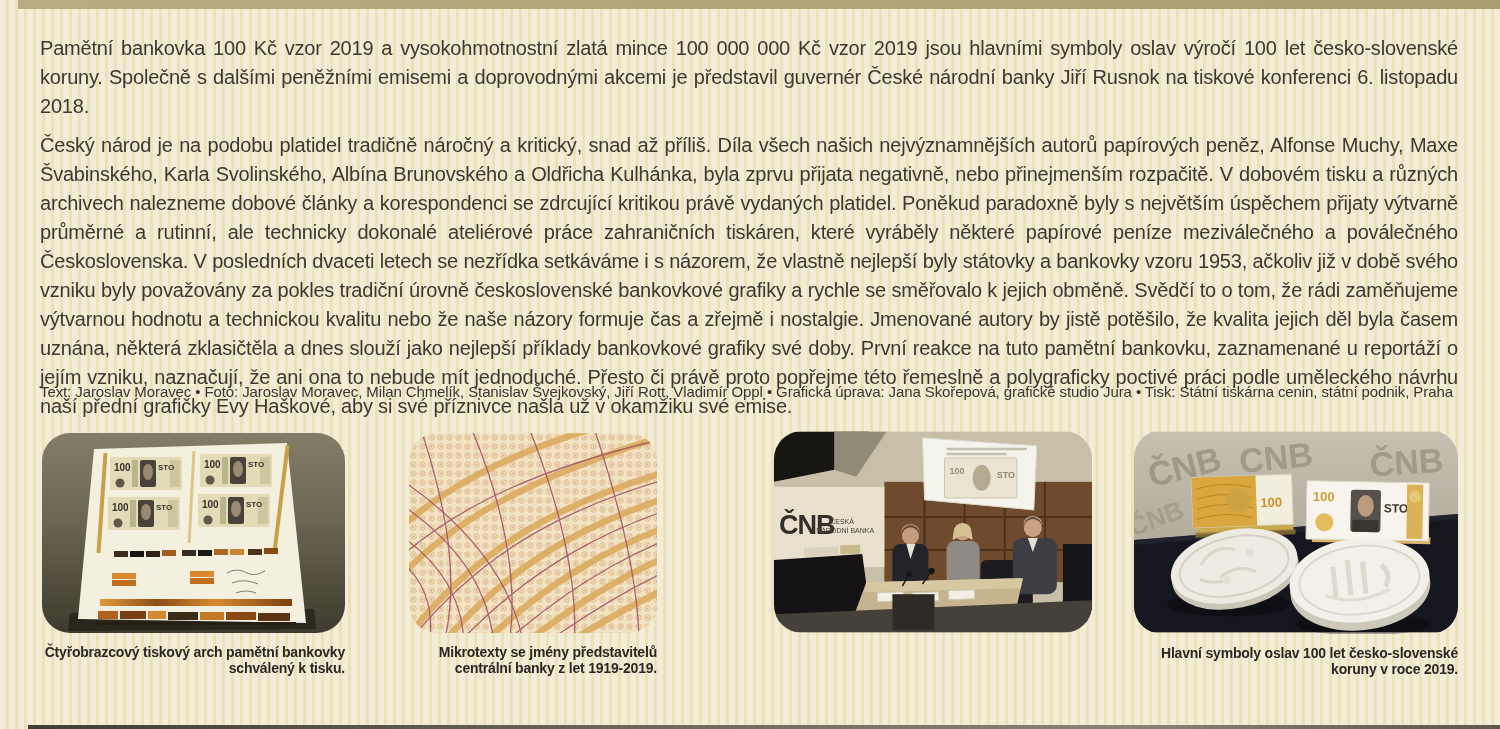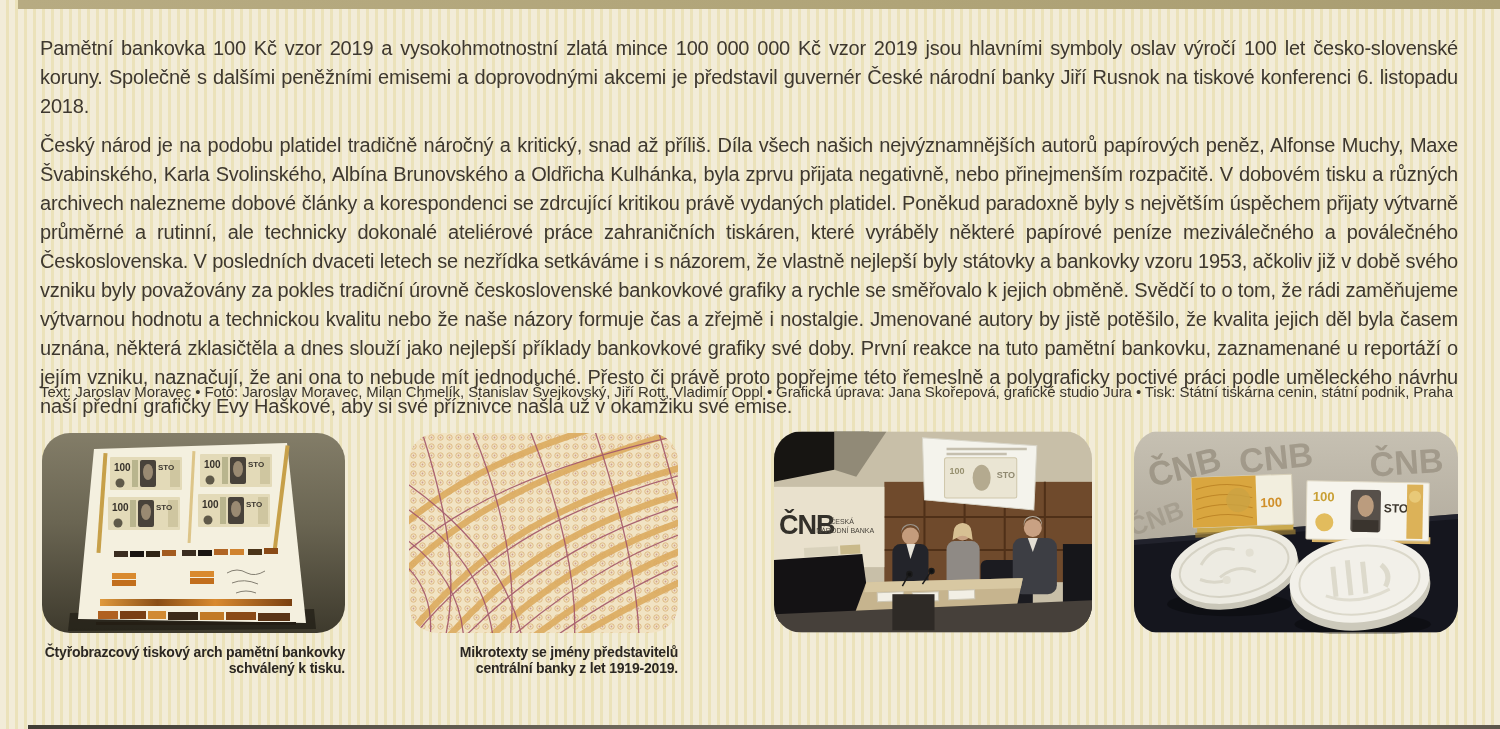--- a/index.html
+++ b/index.html
@@ -133,21 +133,21 @@
           <rect x="158" y="179" width="24" height="8" fill="#c27a26"></rect>
             <rect x="184" y="179" width="30" height="8" fill="#8a4a16"></rect>
           <rect x="216" y="180" width="32" height="8" fill="#5a3415"></rect>
           <rect x="54" y="189" width="200" height="3" fill="#241e14"></rect>
         </g>
       </svg>
     </div>
     <figcaption>Čtyřobrazcový tiskový arch pamětní bankovky schválený k tisku.</figcaption>
   </figure>
 
-  <figure class="fig" style="left:409px;top:433px;width:269px;">
+  <figure class="fig" style="left:409px;top:433px;width:248px;">
     <div class="photo" style="height:200px;">
       <svg width="304" height="200" viewBox="0 0 304 200">
         <defs>
           <pattern id="mt" width="9" height="9" patternUnits="userSpaceOnUse">
             <circle cx="4.5" cy="4.5" r="2.7" fill="none" stroke="#cf9a55" stroke-width="1"></circle>
             <circle cx="4.5" cy="4.5" r="0.9" fill="#b5706e"></circle>
           </pattern>
         </defs>
         <rect x="0" y="0" width="304" height="200" fill="#f1e3c3"></rect>
         <rect x="0" y="0" width="304" height="200" fill="url(#mt)" opacity="0.6"></rect>
@@ -315,16 +315,17 @@
           <g stroke="#dcd9cb" stroke-width="5" fill="none" opacity="0.95">
             <path d="M200,132 v30"></path>
               <path d="M215,127 v35"></path>
               <path d="M230,130 v32"></path>
               <path d="M248,135 q10,10 2,22"></path>
           </g>
           <path d="M190,160 q30,14 64,0" stroke="#e0ddd0" stroke-width="3" fill="none"></path>
         </g>
       </svg>
     </div>
+    <figcaption>Hlavní symboly oslav 100 let česko-slovenské koruny v roce 2019.</figcaption>
   </figure>
 
   <div id="bottomline"></div>
 </div>
 
 </body></html>

